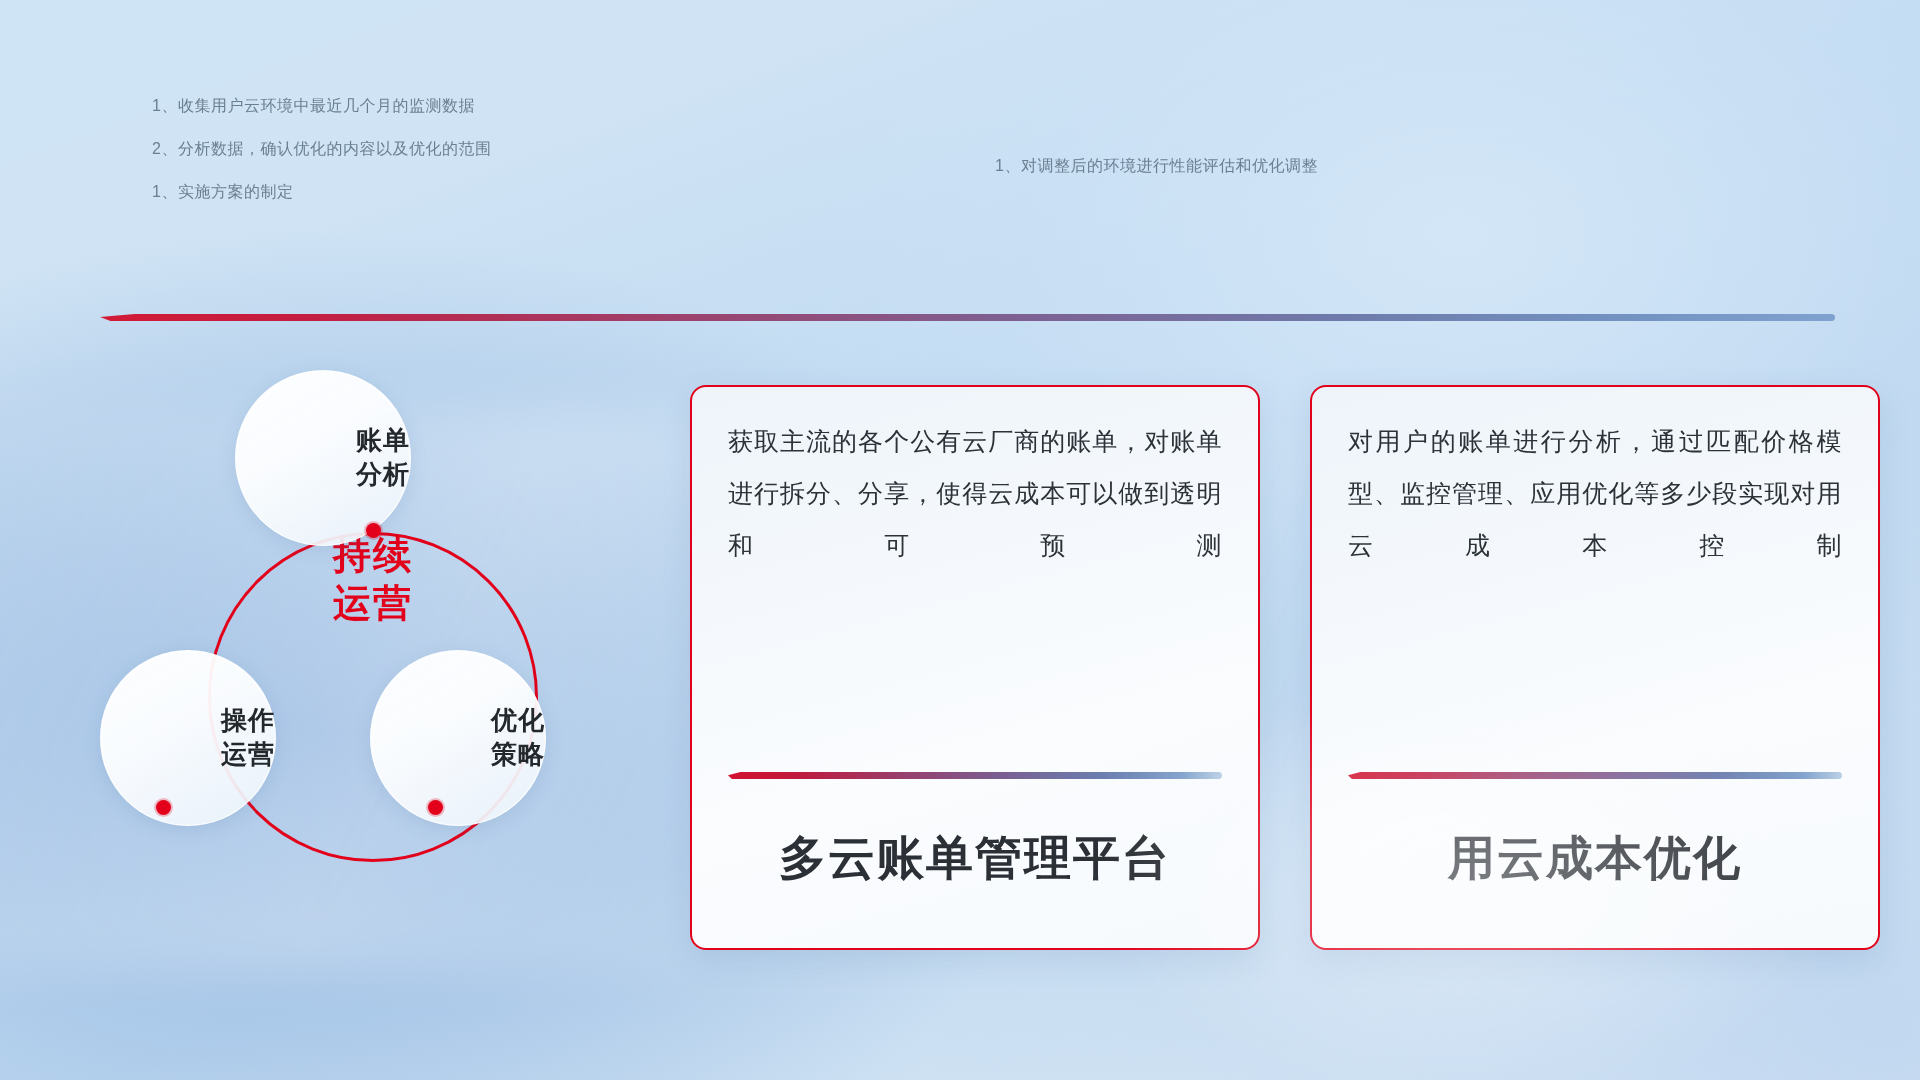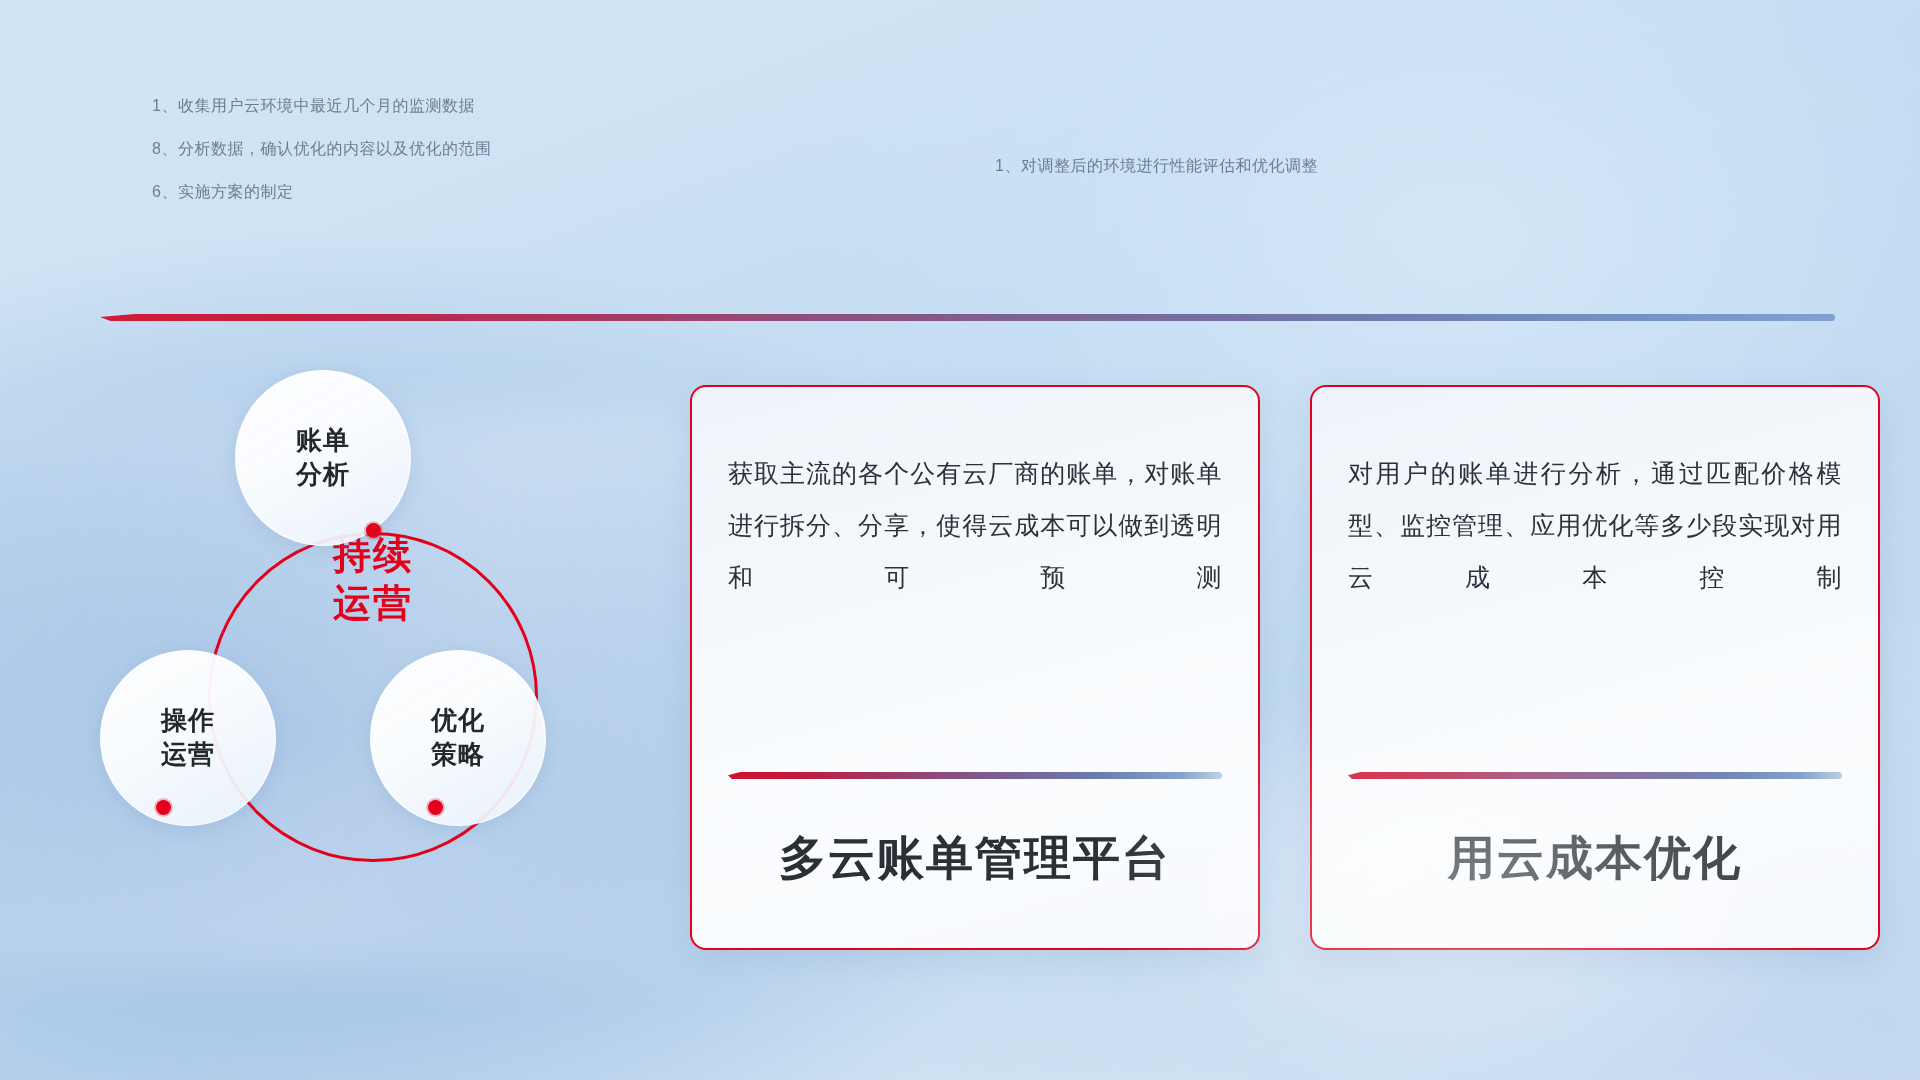--- a/index.html
+++ b/index.html
@@ -46,21 +46,21 @@
   .venn { position:absolute; left:100px; top:360px; width:520px; height:560px; }
   .ring {
     position:absolute; border:3px solid #e2001a; border-radius:50%;
     background:transparent;
   }
   .ring-main { left:108px; top:172px; width:330px; height:330px; }
   .bubble {
     position:absolute; border-radius:50%;
     background:linear-gradient(150deg, rgba(255,255,255,0.97) 0%, rgba(253,254,255,0.95) 40%, rgba(235,243,251,0.92) 100%);
     box-shadow:0 4px 18px rgba(80,120,170,0.16), inset 0 1px 2px rgba(255,255,255,0.9);
-    display:flex; align-items:center; justify-content:center; text-align:center;
+    display:flex; align-items:center; justify-content:flex-end; text-align:center;
     color:#23282d; font-weight:700; font-size:26px; line-height:1.30;
     letter-spacing:1px;
     border:1px solid rgba(255,255,255,0.85);
   }
   .bubble-top  { left:135px; top:10px;  width:176px; height:176px; }
   .bubble-bl   { left:0px;   top:290px; width:176px; height:176px; }
   .bubble-br   { left:270px; top:290px; width:176px; height:176px; }
   .dot {
     position:absolute; width:15px; height:15px; border-radius:50%;
     background:#e2001a; box-shadow:0 0 0 2px rgba(226,0,26,0.25);
@@ -74,21 +74,21 @@
     color:#e2001a; font-weight:800; font-size:38px; line-height:1.25;
     text-align:center; letter-spacing:2px;
   }
 
   
   .card {
     position:absolute; top:385px; width:570px; height:565px;
     border:2px solid #e2001a; border-radius:16px;
     background:linear-gradient(165deg, #eef4fa 0%, #f4f8fc 32%, #fafcfe 62%, #f7fafd 100%);
     box-shadow:0 10px 30px rgba(70,110,160,0.14);
-    padding:60px 36px 0 36px;
+    padding:28px 36px 0 36px;
     display:flex; flex-direction:column;
   }
   .card-1 { left:690px; }
   .card-2 { left:1310px; }
   .card-body {
     color:#2b3238; font-size:25px; line-height:2.08;
     letter-spacing:0.6px; text-align:justify; text-align-last:justify;
     flex:0 0 auto;
   }
   .card-rule {
@@ -101,22 +101,22 @@
     padding:48px 0 58px 0; text-align:center;
   }
 </style>
 </head>
 <body>
 
 <div id="stage">
 
   <div class="list list-left">
     <div class="list-item">1、收集用户云环境中最近几个月的监测数据</div>
-    <div class="list-item">8、分析数据，确认优化的内容以及优化的范围</div>
-    <div class="list-item">6、实施方案的制定</div>
+    <div class="list-item">2、分析数据，确认优化的内容以及优化的范围</div>
+    <div class="list-item">1、实施方案的制定</div>
   </div>
 
   <div class="list list-right">
     <div class="list-item">1、对调整后的环境进行性能评估和优化调整</div>
   </div>
 
   <div class="top-rule"></div>
 
   <div class="venn">
 

